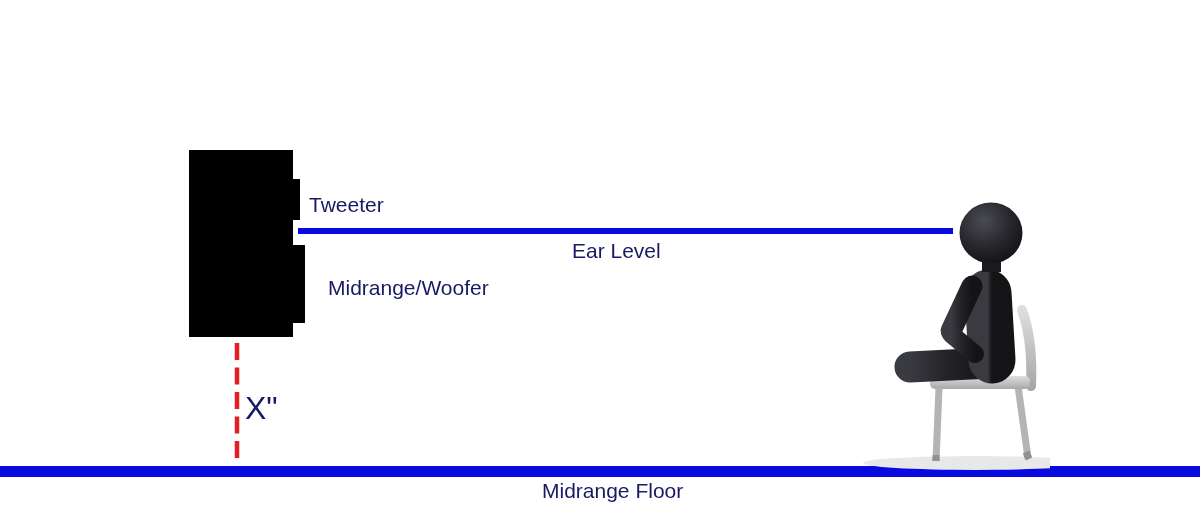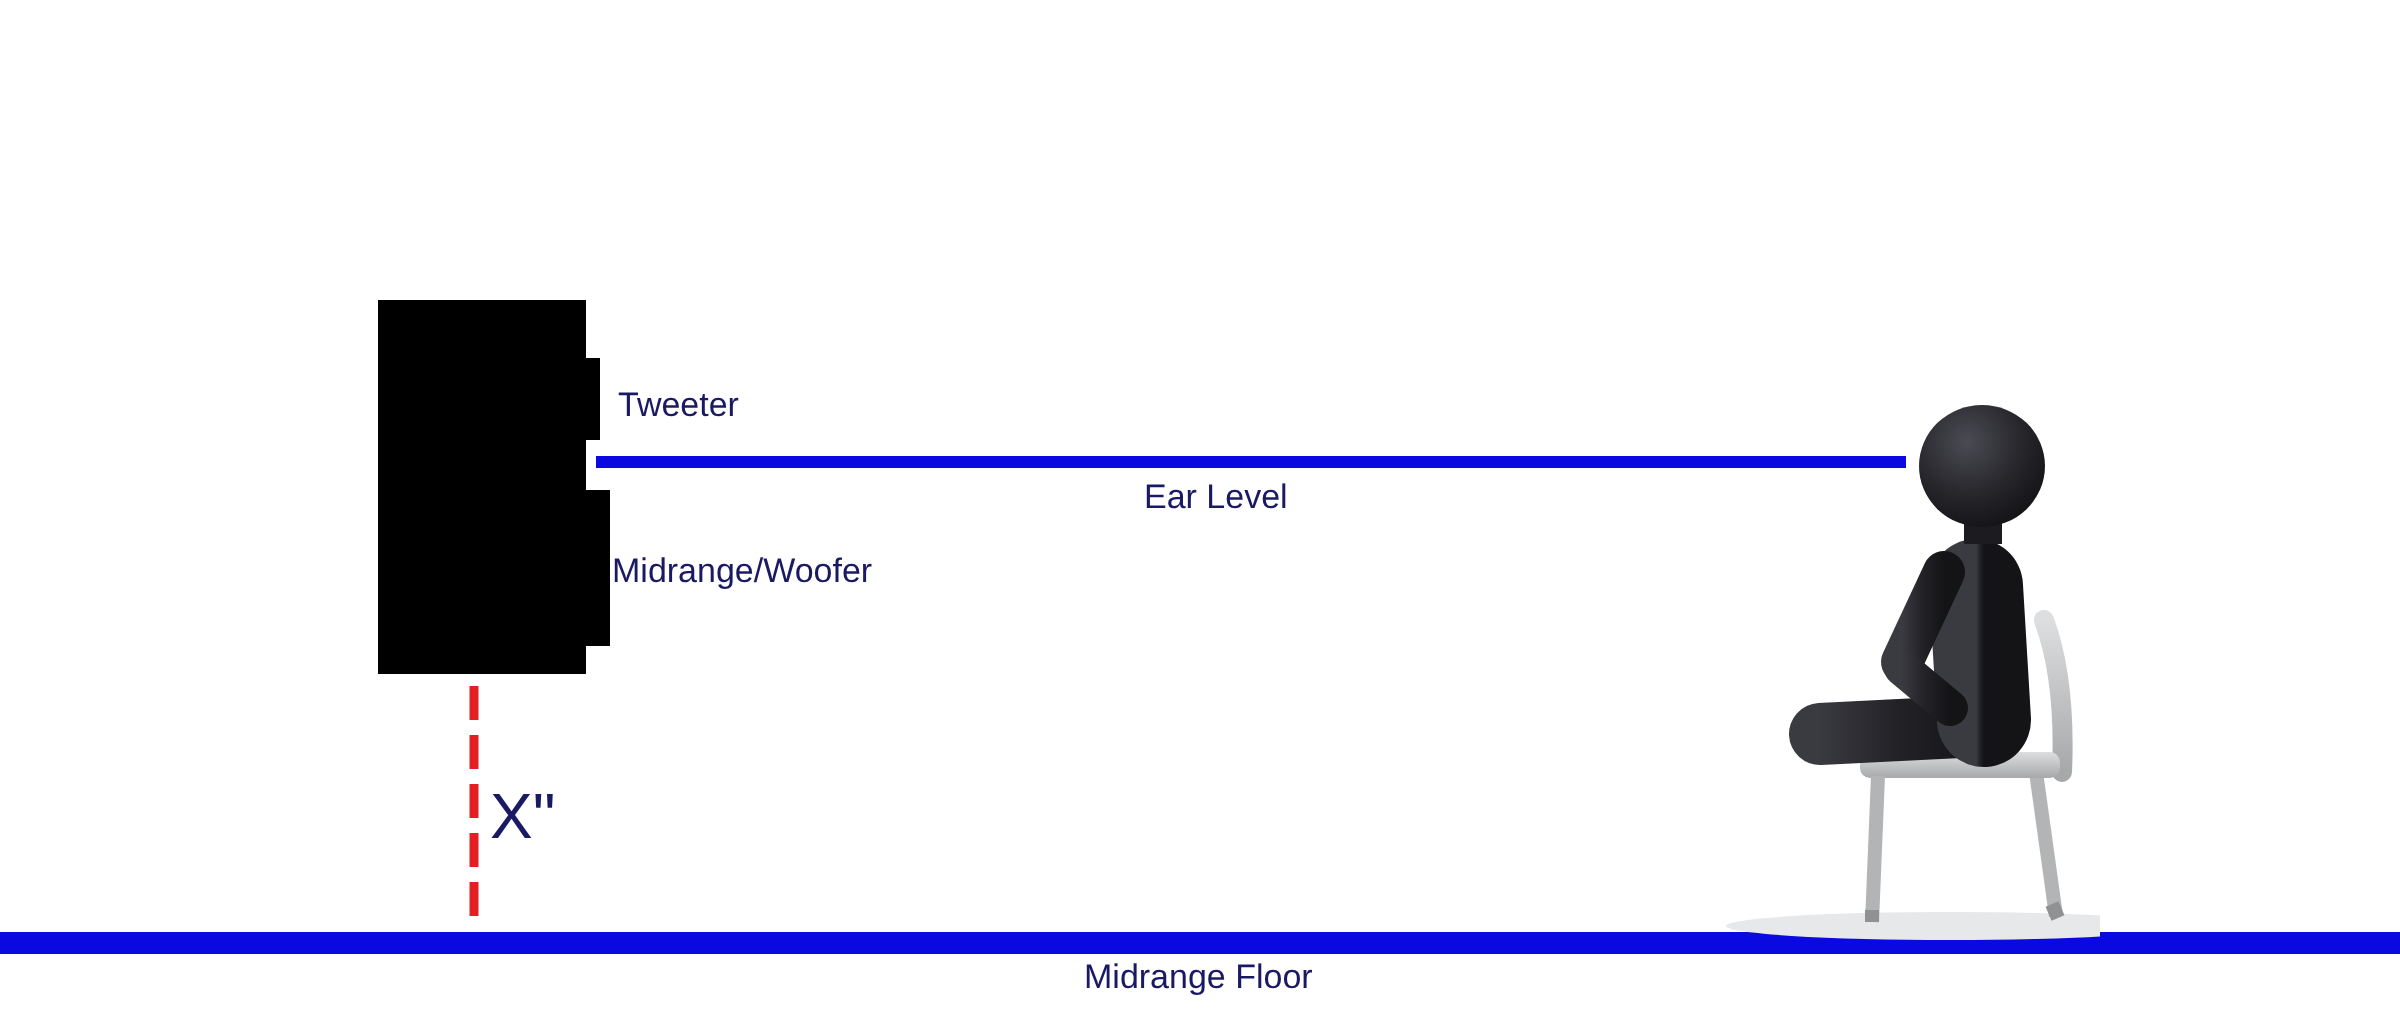--- a/index.html
+++ b/index.html
@@ -7,37 +7,37 @@
     position:relative;
     width:1200px;height:515px;
     background:#ffffff;
     overflow:hidden;
     font-family:"Liberation Sans", sans-serif;
   }
   .abs{position:absolute;}
   .black-box{background:#000000;}
   .navy-label{
     color:#191964;
-    font-size:17px;
+    font-size:21px;
     line-height:1;
     white-space:nowrap;
   }
   #ear-level-line{
     left:298px;top:228px;width:655px;height:6px;
     background:#0a0ae0;
   }
   #floor-line{
     left:0px;top:466px;width:1200px;height:11px;
     background:#0a0ae0;
   }
   #speaker-cabinet{left:189px;top:150px;width:104px;height:187px;}
   #tweeter-driver{left:293px;top:179px;width:7px;height:41px;}
   #midrange-driver{left:293px;top:245px;width:12px;height:78px;}
   #label-tweeter{left:309px;top:194px;}
-  #label-midrange{left:306px;top:277px;text-align:center;}
+  #label-midrange{left:328px;top:277px;text-align:center;}
   #label-ear-level{left:572px;top:240px;text-align:center;}
   #label-carpeted-floor{left:542px;top:480px;}
   #label-x-height{
     left:245px;top:392px;
     font-size:32px;line-height:1;
     color:#191964;white-space:nowrap;
   }
   #height-dash-svg{left:230px;top:340px;}
   #listener-svg{left:850px;top:190px;}
 </style>

